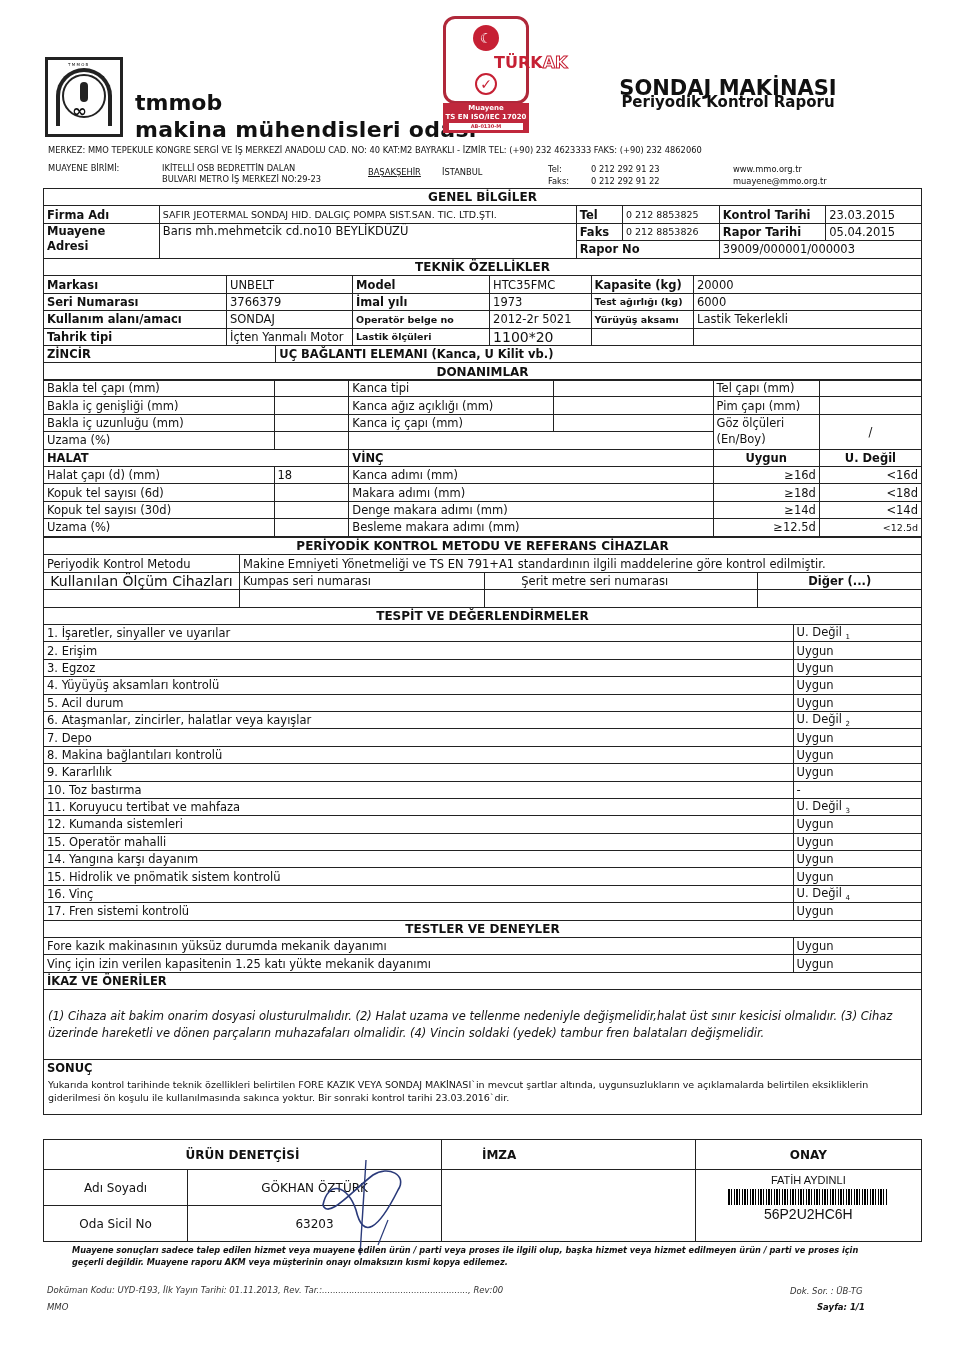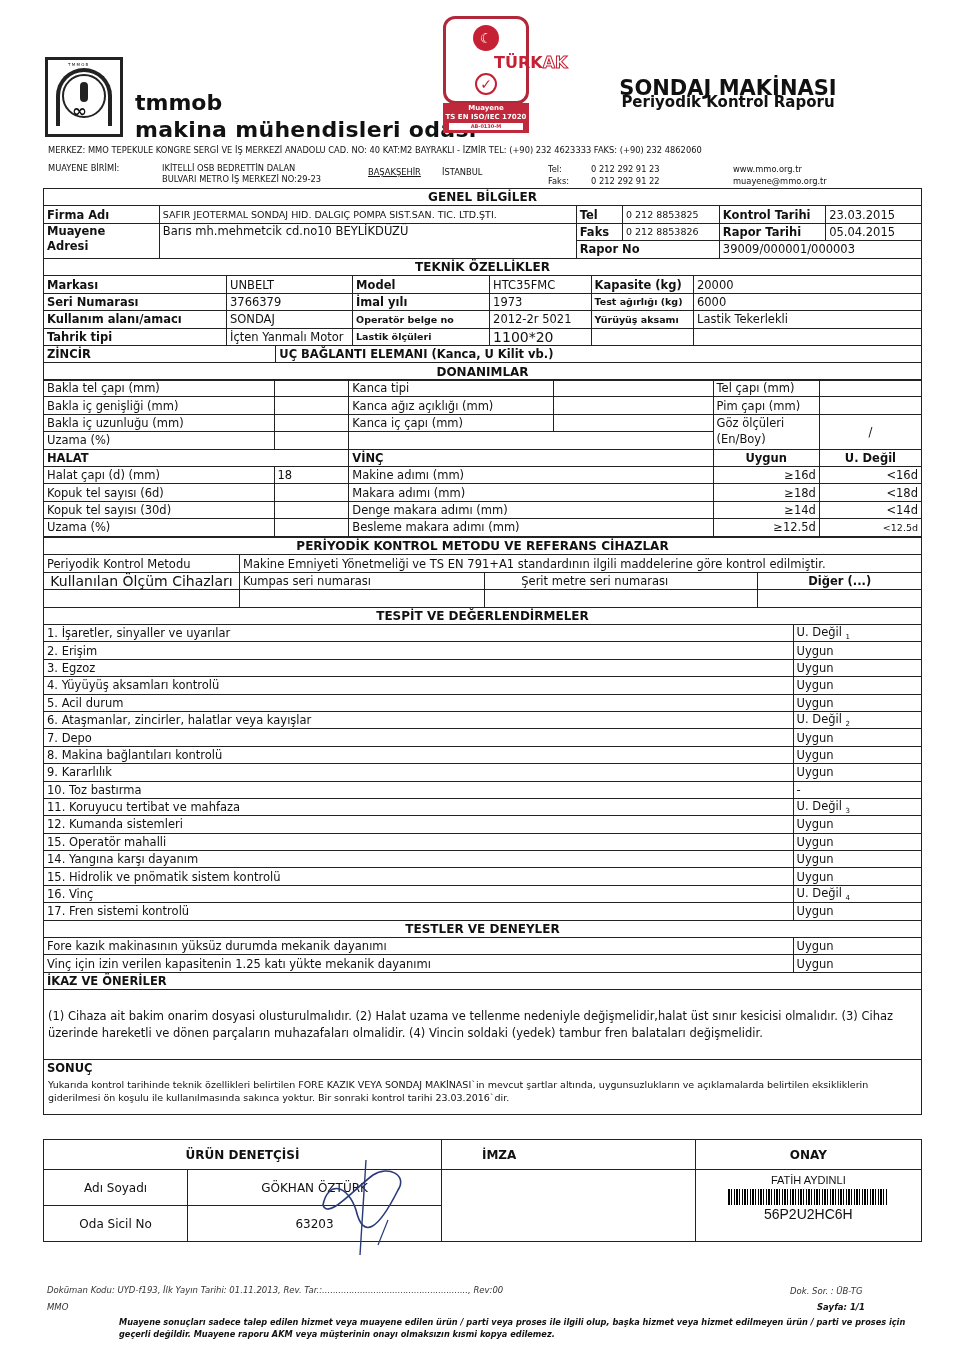--- a/index.html
+++ b/index.html
@@ -46,21 +46,21 @@
   .c { text-align: center; }
   sub { font-size: 7px; }
 
   .note { white-space: normal !important; line-height: 16.5px; padding: 4px 4px !important; height: auto !important; }
   .sonuc { white-space: normal !important; font-size: 9.5px; line-height: 13px; padding: 2px 4px !important; height: auto !important; }
 
   .barcode { width: 160px; height: 16px; margin: 3px auto 1px; background: repeating-linear-gradient(90deg, #000 0 2px, #fff 2px 3px, #000 3px 4px, #fff 4px 6px, #000 6px 7px, #fff 7px 8px); }
   .bc-txt { font-family: "Liberation Sans", sans-serif; font-size: 14px; text-align: center; }
   .fatih { font-family: "Liberation Sans", sans-serif; font-size: 11px; text-align: center; }
 
-  .disclaimer { position: absolute; left: 72px; top: 1316px; font-size: 8.2px; font-weight: bold; font-style: italic; line-height: 12px; width: 790px; margin-left: 47px; }
+  .disclaimer { position: absolute; left: 72px; top: 1244px; font-size: 8.2px; font-weight: bold; font-style: italic; line-height: 12px; width: 790px; }
   .foot-l { position: absolute; left: 47px; top: 1285px; font-size: 8.5px; font-style: italic; color: #333; }
   .foot-l2 { position: absolute; left: 47px; top: 1302px; font-size: 8.5px; font-style: italic; color: #333; }
   .foot-r { position: absolute; left: 790px; top: 1286px; font-size: 8.5px; font-style: italic; color: #333; }
   .foot-r2 { position: absolute; left: 817px; top: 1302px; font-size: 8.5px; font-style: italic; font-weight: bold; }
 
   .signature { position: absolute; left: 318px; top: 1160px; width: 90px; height: 100px; pointer-events: none; }
 </style>
 </head>
 <body>
 
@@ -249,21 +249,21 @@
   </tr>
   <tr>
     <td colspan="2" class="b">HALAT</td>
     <td colspan="2" class="b">VİNÇ</td>
     <td class="b c">Uygun</td>
     <td class="b c">U. Değil</td>
   </tr>
   <tr>
     <td>Halat çapı (d) (mm)</td>
     <td>18</td>
-    <td colspan="2">Makine adımı (mm)</td>
+    <td colspan="2">Kanca adımı (mm)</td>
     <td class="r">≥16d</td>
     <td class="r">&lt;16d</td>
   </tr>
   <tr>
     <td>Kopuk tel sayısı (6d)</td>
     <td></td>
     <td colspan="2">Makara adımı (mm)</td>
     <td class="r">≥18d</td>
     <td class="r">&lt;18d</td>
   </tr>
@@ -405,21 +405,21 @@
       <tr>
         <td>Vinç için izin verilen kapasitenin 1.25 katı yükte mekanik dayanımı</td>
         <td>Uygun</td>
       </tr>
     </tbody>
   <tbody>
       <tr>
         <td colspan="2" class="b">İKAZ VE ÖNERİLER</td>
       </tr>
   <tr>
-        <td colspan="2" class="note" style="padding-top:18px !important;padding-bottom:18px !important;">(1) Cihaza ait bakim onarim dosyasi olusturulmalıdır. (2) Halat uzama ve tellenme nedeniyle değişmelidir,halat üst sınır kesicisi olmalıdır. (3) Cihaz üzerinde hareketli ve dönen parçaların muhazafaları olmalidir. (4) Vincin soldaki (yedek) tambur fren balataları değişmelidir.</td>
+        <td colspan="2" class="note" style="padding-top:18px !important;padding-bottom:18px !important;font-style:italic;">(1) Cihaza ait bakim onarim dosyasi olusturulmalıdır. (2) Halat uzama ve tellenme nedeniyle değişmelidir,halat üst sınır kesicisi olmalıdır. (3) Cihaz üzerinde hareketli ve dönen parçaların muhazafaları olmalidir. (4) Vincin soldaki (yedek) tambur fren balataları değişmelidir.</td>
       </tr>
   <tr>
         <td colspan="2" class="b" style="border-bottom:none;height:16px;">SONUÇ</td>
       </tr>
   <tr>
         <td colspan="2" class="sonuc" style="border-top:none;padding-bottom:10px !important;">Yukarıda kontrol tarihinde teknik özellikleri belirtilen FORE KAZIK VEYA SONDAJ MAKİNASI`in mevcut şartlar altında, uygunsuzlukların ve açıklamalarda belirtilen eksikliklerin giderilmesi ön koşulu ile kullanılmasında sakınca yoktur. Bir sonraki kontrol tarihi 23.03.2016`dir.</td>
       </tr>
 </tbody>
   </table>
 

